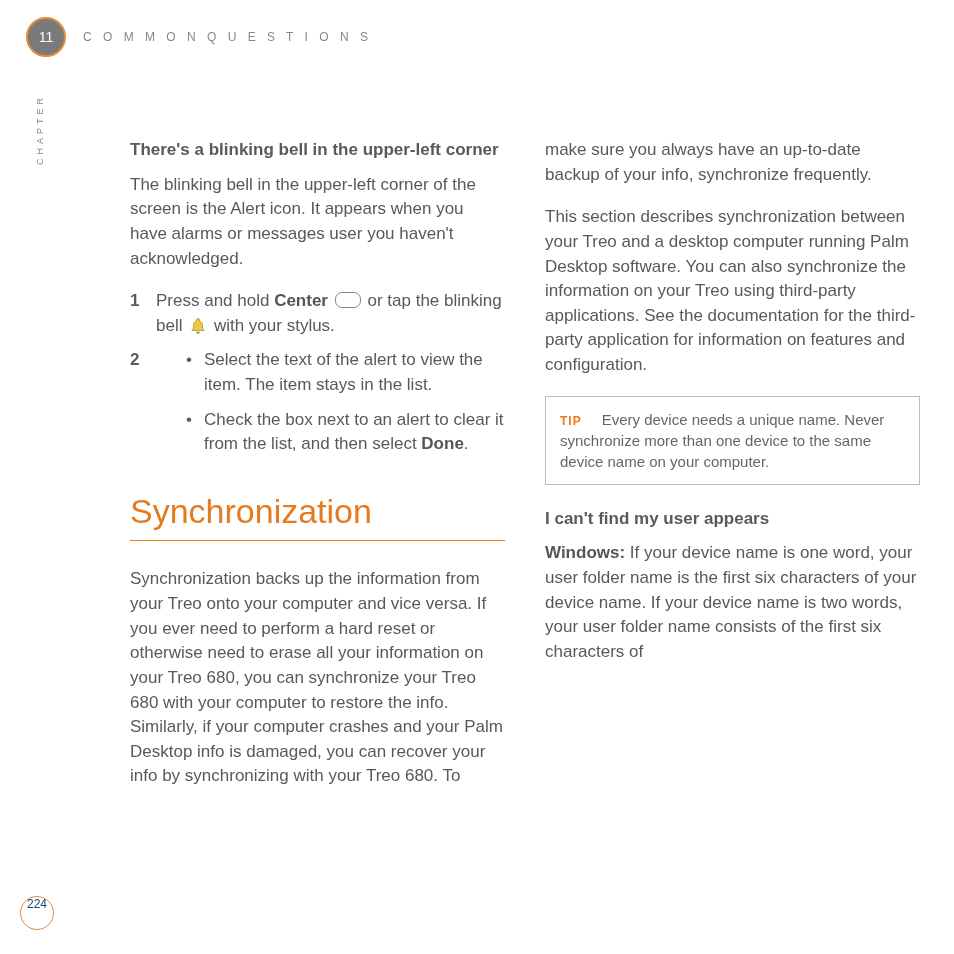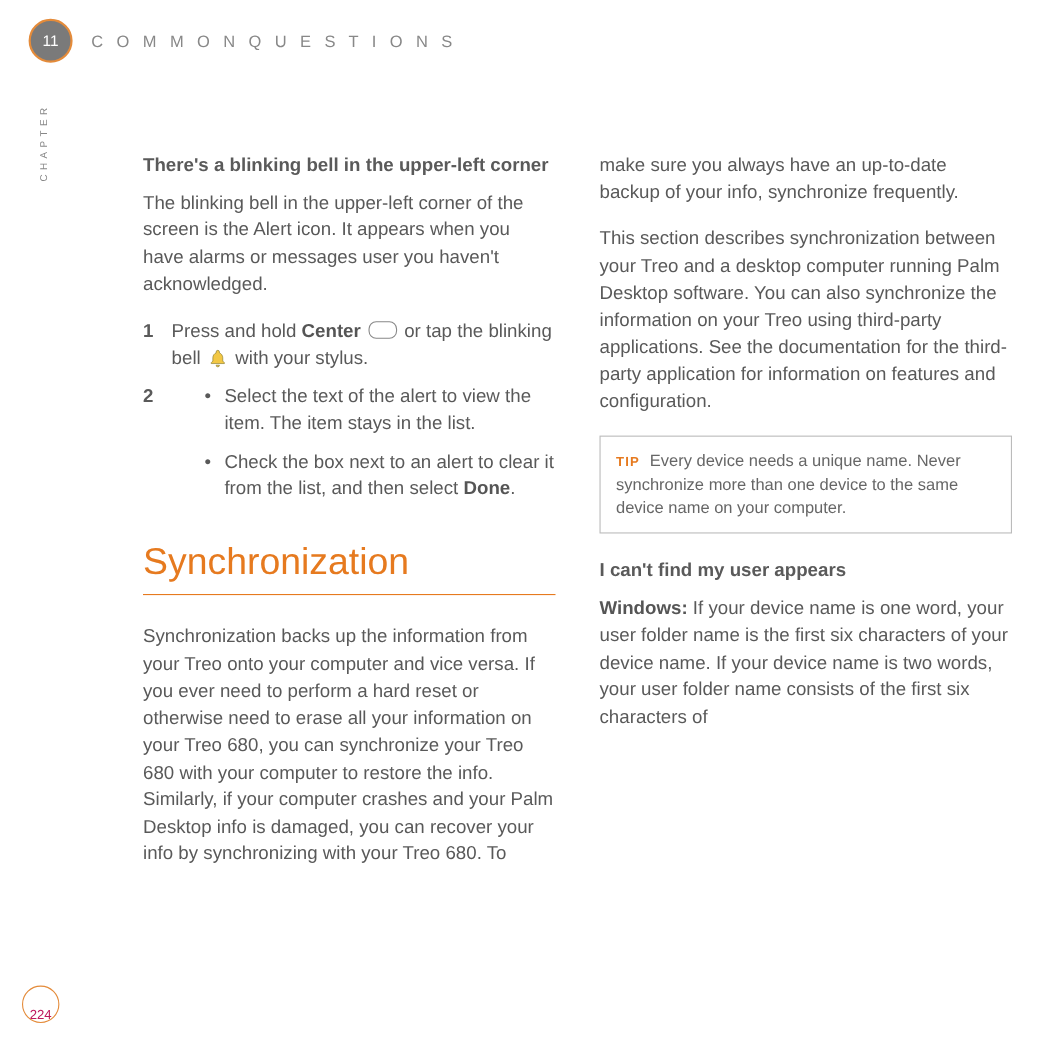--- a/index.html
+++ b/index.html
@@ -1,36 +1,36 @@
 <!DOCTYPE html>
 <html><head>
 <meta charset="utf-8">
 <style>
   html,body{margin:0;padding:0;width:954px;height:954px;background:#fff;font-family:"Helvetica Neue",Helvetica,Arial,sans-serif;color:#555;font-weight:300;-webkit-font-smoothing:antialiased}
   .page{position:relative;width:954px;height:954px;box-sizing:border-box}
   .chapter-badge{position:absolute;left:26px;top:17px;width:36px;height:36px;border-radius:50%;background:#7a7a7a;border:2px solid #e48b3a;display:flex;align-items:center;justify-content:center;color:#fff;font-size:14px;font-weight:300}
-  .header-text{position:absolute;left:83px;top:30px;font-size:15px;letter-spacing:4px;color:#888}
+  .header-text{position:absolute;left:83px;top:30px;font-size:12px;letter-spacing:4px;color:#888}
   .chapter-label{position:absolute;left:35px;top:165px;transform:rotate(-90deg);transform-origin:left top;font-size:9px;letter-spacing:4px;color:#888}
   .content{position:absolute;left:130px;top:138px;width:790px;height:700px;column-count:2;column-gap:40px;column-fill:auto;font-size:17px;line-height:1.45;color:#595959}
   .content p{margin:0 0 18px 0}
   .content .h4{font-weight:700;color:#5a5a5a;margin:0 0 10px 0}
   .content .h1{font-size:34px;font-weight:400;color:#e67a1f;border-bottom:1px solid #e67a1f;padding-bottom:4px;margin:30px 0 26px 0}
   .content ol{list-style:none;padding:0;margin:0 0 14px 0}
   .content ol li{position:relative;padding-left:26px;margin-bottom:10px}
   .content ol li .num{position:absolute;left:0;top:0;font-weight:700;color:#5a5a5a}
   .content ul{list-style:none;padding:0 0 0 30px;margin:6px 0 0 0}
   .content ul li{position:relative;padding-left:18px;margin-bottom:10px}
   .content ul li::before{content:"•";position:absolute;left:0;top:0;color:#595959}
   .bold{font-weight:700;color:#555}
   .center-icon{display:inline-block;width:24px;height:14px;border:1.5px solid #888;border-radius:7px;vertical-align:-2px;margin:0 2px}
   .bell-icon svg{vertical-align:-4px;margin:0 2px}
   .tip-box{border:1px solid #bbb;padding:12px 14px;margin:18px 0 22px 0;font-size:15px;line-height:1.4;color:#666}
-  .tip-label{color:#e67a1f;font-weight:700;font-size:12px;letter-spacing:1px;margin-right:9px}
+  .tip-label{color:#e67a1f;font-weight:700;font-size:12px;letter-spacing:1px;margin-right:20px}
   .nobreak{break-inside:avoid}
-  .page-badge{position:absolute;left:20px;bottom:24px;width:32px;height:32px;border-radius:50%;border:1.5px solid #e48b3a;display:flex;align-items:flex-end;justify-content:center;font-size:12px;color:#be185d;background:#fff}
+  .page-badge{position:absolute;left:20px;bottom:24px;width:32px;height:32px;border-radius:50%;border:1.5px solid #e48b3a;display:flex;align-items:flex-start;justify-content:center;font-size:12px;color:#0c4a6e;background:#fff}
 </style>
 </head>
 <body>
 
 <div class="page">
 
   <div class="chapter-badge">
     <span>11</span>
   </div>
   <div class="header-text">C O M M O N   Q U E S T I O N S</div>

